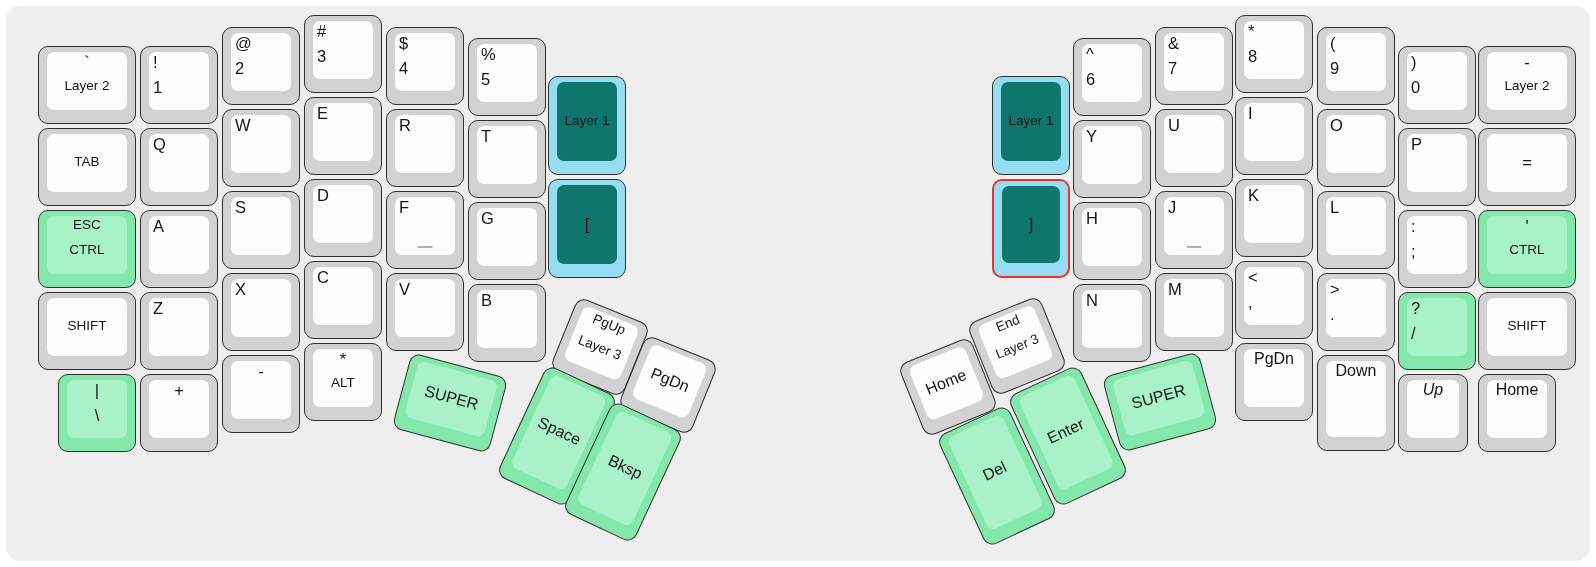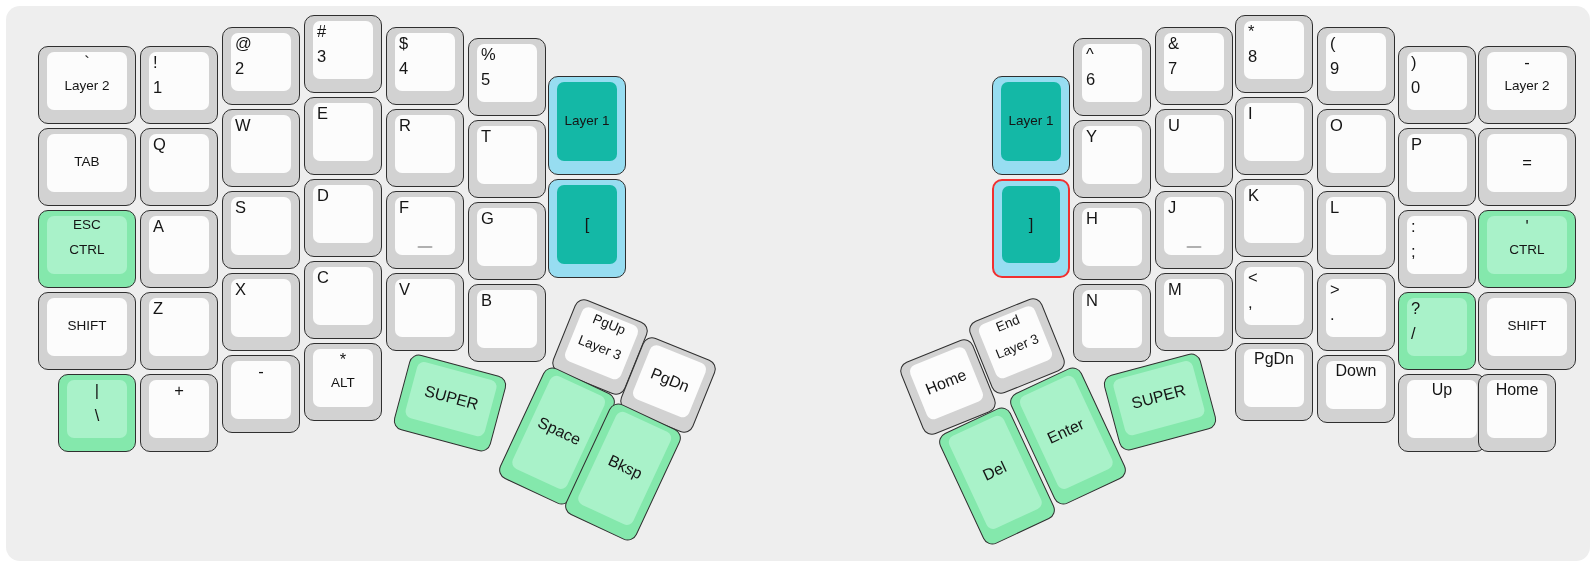--- a/index.html
+++ b/index.html
@@ -26,21 +26,21 @@
   .key.c-green{background:#84e8ac;}
   .key.c-blue{background:#97ddf1;}
   .key.red{border:2px solid #f03030;}
   .keytop{
     position:absolute;
     left:8px;right:8px;top:5px;bottom:13px;
     border-radius:7px;
   }
   .c-white .keytop{background:#fcfcfc;}
   .c-green .keytop{background:#a9f2c9;}
-  .c-blue  .keytop{background:#14b8a6;}
+  .c-blue  .keytop{background:#0f766e;}
   .legend{
     position:absolute;
     color:#151515;
     font-size:13.5px;
     line-height:1.15;
     white-space:pre;
   }
   .legend.ch{font-size:16.5px;}
   .key.lg .legend{font-size:16px;}
   .legend.a-l{left:4px;text-align:left;}
@@ -344,21 +344,21 @@
         <div class="keytop">
           <span class="legend s-t a-l ch">L</span>
         </div>
       </div>
       <div class="key c-white" style="left: 1317px; top: 273px; width: 78px; height: 78px;">
         <div class="keytop">
           <span class="legend s-t a-l ch">&gt;</span>
           <span class="legend s-m a-l ch">.</span>
         </div>
       </div>
-      <div class="key c-white lg" style="left: 1317px; top: 355px; width: 78px; height: 68px;">
+      <div class="key c-white lg" style="left: 1317px; top: 355px; width: 78px; height: 96px;">
         <div class="keytop">
           <span class="legend s-t a-c">Down</span>
         </div>
       </div>
       <div class="key c-white" style="left: 1398px; top: 46px; width: 78px; height: 78px;">
         <div class="keytop">
           <span class="legend s-t a-l ch">)</span>
           <span class="legend s-m a-l ch">0</span>
         </div>
       </div>
@@ -372,21 +372,21 @@
           <span class="legend s-t a-l ch">:</span>
           <span class="legend s-m a-l ch">;</span>
         </div>
       </div>
       <div class="key c-green" style="left: 1398px; top: 292px; width: 78px; height: 78px;">
         <div class="keytop">
           <span class="legend s-t a-l ch">?</span>
           <span class="legend s-m a-l ch">/</span>
         </div>
       </div>
-      <div class="key c-white lg" style="left: 1398px; top: 374px; width: 88px; height: 78px;">
+      <div class="key c-white lg" style="left: 1398px; top: 374px; width: 70px; height: 78px; font-style: italic;">
         <div class="keytop">
           <span class="legend s-t a-c ch">Up</span>
         </div>
       </div>
       <div class="key c-white" style="left: 1478px; top: 46px; width: 98px; height: 78px;">
         <div class="keytop">
           <span class="legend s-t a-c ch">-</span>
           <span class="legend s-m a-c">Layer 2</span>
         </div>
       </div>

